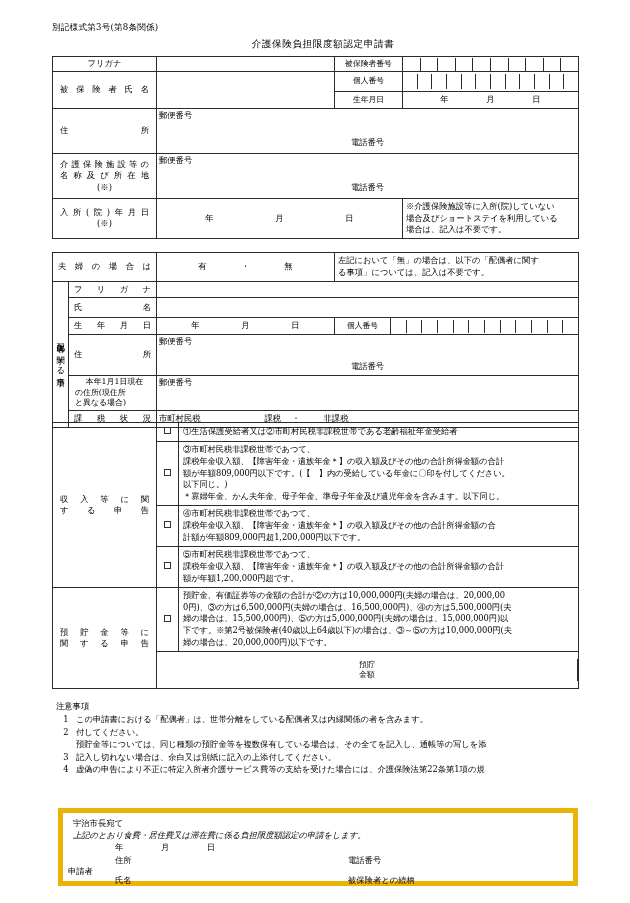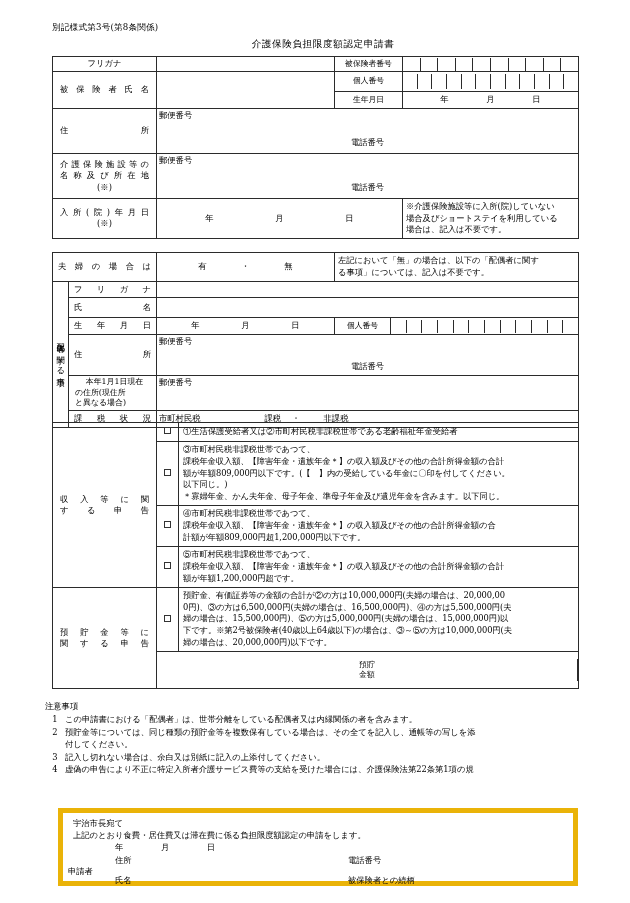--- a/index.html
+++ b/index.html
@@ -46,29 +46,29 @@
   }
   .cellgrid{display:flex;height:100%;}
   .cellgrid div{flex:1;border-right:1px solid #2b2b2b;}
   .cellgrid div:last-child{border-right:none;}
 
   .chk{
     display:inline-block;width:7px;height:7px;
     border:1px solid #333;box-sizing:border-box;background:#fff;
   }
 
-  .notes{position:absolute;left:45px;top:700px;width:530px;font-size:8.3px;line-height:1.5;}
+  .notes{position:absolute;left:56px;top:700px;width:530px;font-size:8.3px;line-height:1.5;}
   .notes .nt-title{margin:0 0 1px 0;}
   .notes .nt{display:flex;margin-bottom:0px;}
   .notes .nt .num{width:20px;flex:none;text-align:center;}
   .notes .nt .txt{flex:1;}
 
   .footbox{position:absolute;left:58px;top:808px;width:520px;border:5px solid #eab308;height:78px;box-sizing:border-box;}
   .footbox .l1{position:absolute;left:10px;top:5px;}
-  .footbox .l2{position:absolute;left:10px;top:17px;}
+  .footbox .l2{position:absolute;left:10px;top:17px;font-style:italic;}
   .footbox .l3{position:absolute;left:52px;top:29px;letter-spacing:7px;}
   .footbox .l4{position:absolute;left:52px;top:42px;}
   .footbox .l5{position:absolute;left:285px;top:42px;}
   .footbox .l6{position:absolute;left:5px;top:53px;}
   .footbox .l7{position:absolute;left:52px;top:62px;}
   .footbox .l8{position:absolute;left:285px;top:62px;}
   .pbody{padding:2px 3px 2px 4px;line-height:1.42;}
   .tight{letter-spacing:-0.1px;}
 </style>
 </head>
@@ -378,22 +378,22 @@
     <div class="nt">
       <div class="num">1</div>
       <div class="txt">
         <div>この申請書における「配偶者」は、世帯分離をしている配偶者又は内縁関係の者を含みます。</div>
       </div>
     </div>
 
     <div class="nt">
       <div class="num">2</div>
       <div class="txt">
+        <div>付してください。</div>
         <div>預貯金等については、同じ種類の預貯金等を複数保有している場合は、その全てを記入し、通帳等の写しを添</div>
-        <div>付してください。</div>
       </div>
     </div>
 
     <div class="nt">
       <div class="num">3</div>
       <div class="txt">
         <div>記入し切れない場合は、余白又は別紙に記入の上添付してください。</div>
       </div>
     </div>
 

